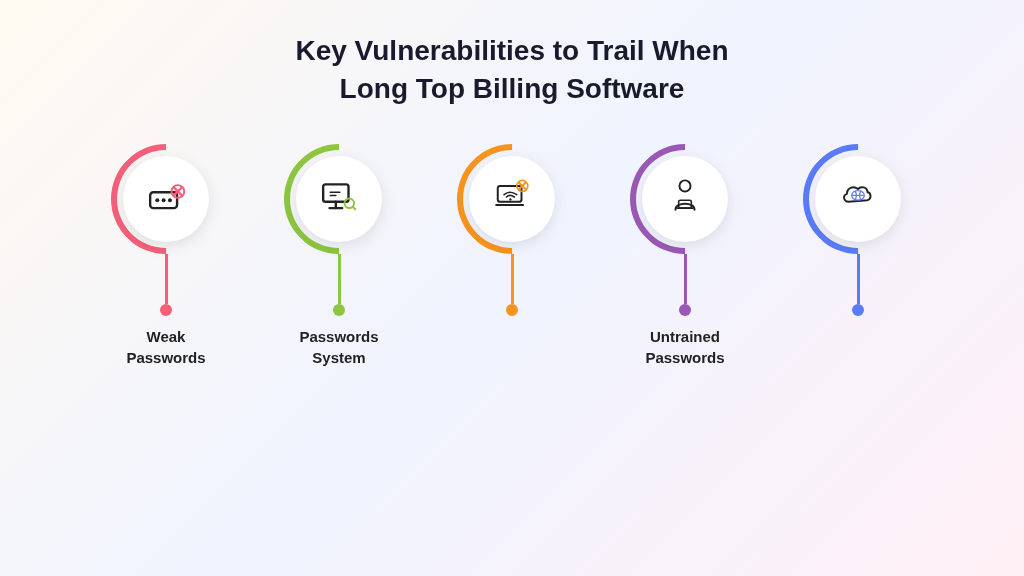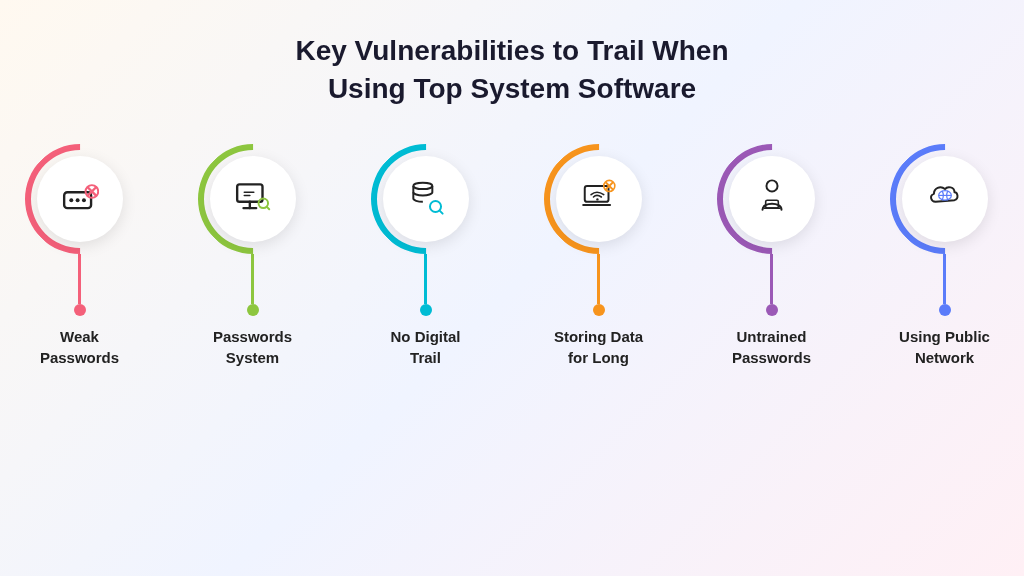--- a/index.html
+++ b/index.html
@@ -166,21 +166,21 @@
     .card-5 .dot { background: #5b7cfa; }
 
     
     svg { width: 38px; height: 38px; }
   </style>
 </head>
 <body>
 
 <h1 class="title">
   <span>Key Vulnerabilities to Trail When</span><br>
-  <span>Using Top System Software</span>
+  <span>Long Top Billing Software</span>
 </h1>
 
 <div class="cards-row">
 
   <div class="card card-0">
     <div class="circle-wrapper">
       <div class="arc-ring"></div>
       <div class="inner-circle">
         <span>
           <svg viewBox="0 0 48 48" fill="none" xmlns="http://www.w3.org/2000/svg">
@@ -226,46 +226,20 @@
     <div class="connector">
       <div class="line"></div>
       <div class="dot"></div>
     </div>
     <div class="label">
       <span>Passwords</span><br>
       <span>System</span>
     </div>
   </div>
 
-  <div class="card card-2">
-    <div class="circle-wrapper">
-      <div class="arc-ring"></div>
-      <div class="inner-circle">
-        <span>
-          <svg viewBox="0 0 48 48" fill="none" xmlns="http://www.w3.org/2000/svg">
-
-            <ellipse cx="20" cy="10" rx="12" ry="4" fill="none" stroke="#222" stroke-width="2.5"></ellipse>
-            <path d="M8 10v8c0 2.2 5.4 4 12 4s12-1.8 12-4v-8" fill="none" stroke="#222" stroke-width="2.5"></path>
-            <path d="M8 18v8c0 2.2 5.4 4 12 4" fill="none" stroke="#222" stroke-width="2.5"></path>
-
-            <circle cx="36" cy="36" r="7" fill="none" stroke="#00bcd4" stroke-width="2.5"></circle>
-            <line x1="41.2" y1="41.2" x2="45" y2="45" stroke="#00bcd4" stroke-width="2.5" stroke-linecap="round"></line>
-          </svg>
-        </span>
-      </div>
-    </div>
-    <div class="connector">
-      <div class="line"></div>
-      <div class="dot"></div>
-    </div>
-    <div class="label">
-      <span>No Digital</span><br>
-      <span>Trail</span>
-    </div>
-  </div>
 
   <div class="card card-3">
     <div class="circle-wrapper">
       <div class="arc-ring"></div>
       <div class="inner-circle">
         <span>
           <svg viewBox="0 0 48 48" fill="none" xmlns="http://www.w3.org/2000/svg">
             <rect x="6" y="10" width="30" height="20" rx="3" fill="none" stroke="#222" stroke-width="2.5"></rect>
             <line x1="4" y1="34" x2="38" y2="34" stroke="#222" stroke-width="2.5" stroke-linecap="round"></line>
 
@@ -276,24 +250,20 @@
             <line x1="33" y1="6" x2="41" y2="14" stroke="#f7941d" stroke-width="2.5" stroke-linecap="round"></line>
             <line x1="41" y1="6" x2="33" y2="14" stroke="#f7941d" stroke-width="2.5" stroke-linecap="round"></line>
             <circle cx="37" cy="10" r="7" fill="none" stroke="#f7941d" stroke-width="2"></circle>
           </svg>
         </span>
       </div>
     </div>
     <div class="connector">
       <div class="line"></div>
       <div class="dot"></div>
-    </div>
-    <div class="label">
-      <span>Storing Data</span><br>
-      <span>for Long</span>
     </div>
   </div>
 
   <div class="card card-4">
     <div class="circle-wrapper">
       <div class="arc-ring"></div>
       <div class="inner-circle">
         <span>
           <svg viewBox="0 0 48 48" fill="none" xmlns="http://www.w3.org/2000/svg">
 
@@ -329,19 +299,15 @@
             <path d="M20 16 Q24 22 20 28" fill="none" stroke="#5b7cfa" stroke-width="1.5"></path>
             <path d="M28 16 Q24 22 28 28" fill="none" stroke="#5b7cfa" stroke-width="1.5"></path>
           </svg>
         </span>
       </div>
     </div>
     <div class="connector">
       <div class="line"></div>
       <div class="dot"></div>
     </div>
-    <div class="label">
-      <span>Using Public</span><br>
-      <span>Network</span>
-    </div>
   </div>
 
 </div>
 
 </body></html>

